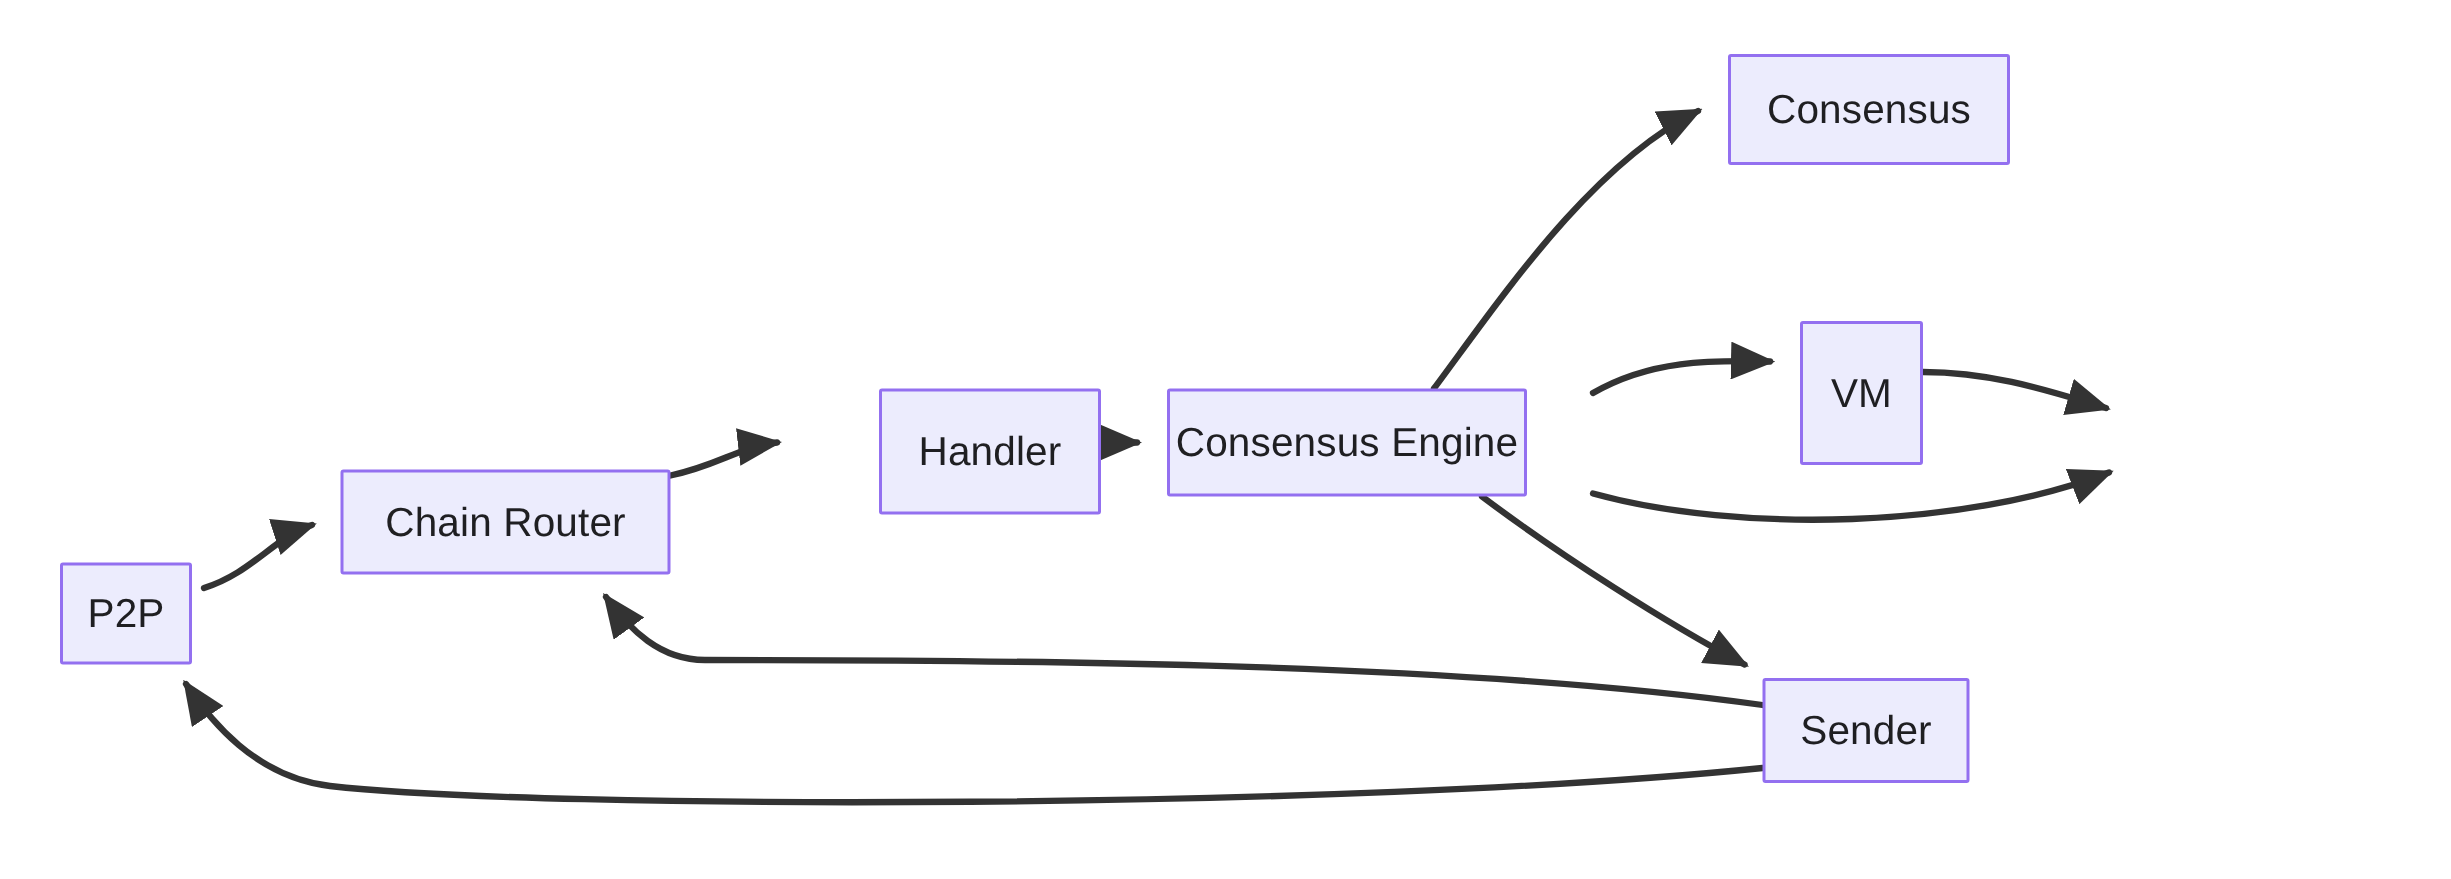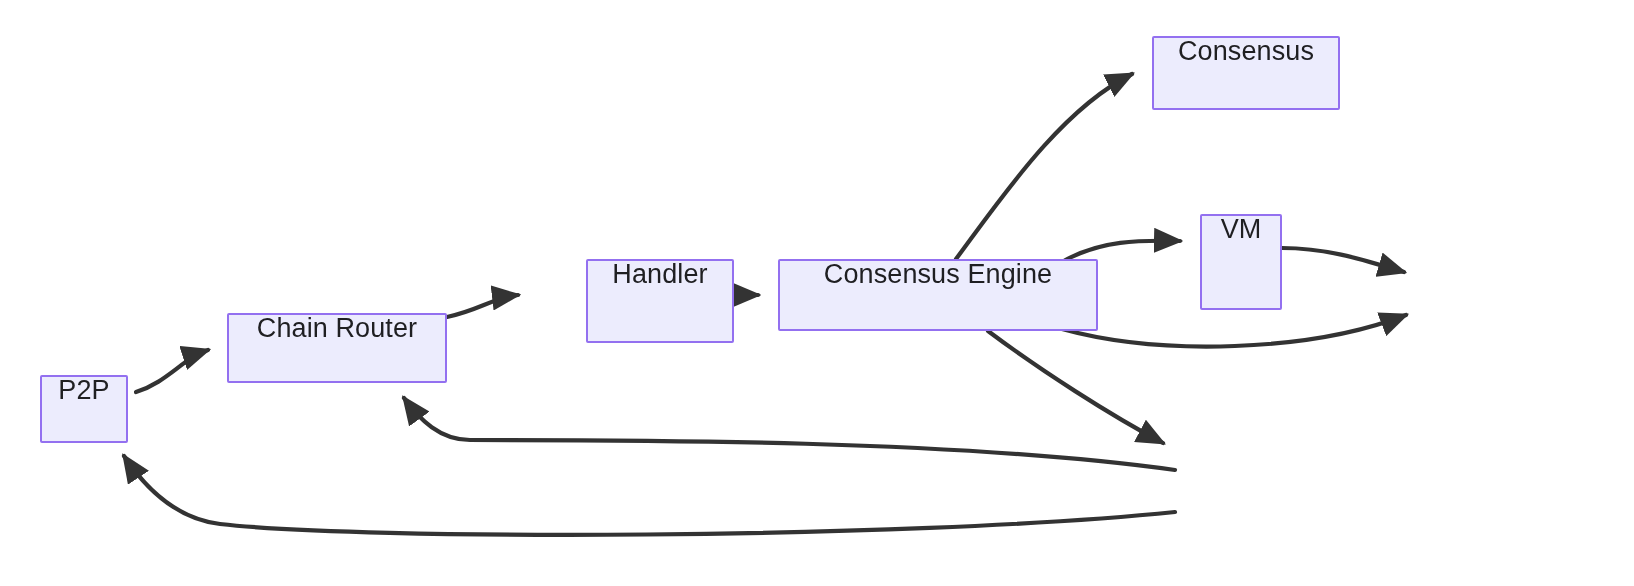--- a/index.html
+++ b/index.html
@@ -31,20 +31,21 @@
     stroke-linecap: round;
     stroke-linejoin: round;
   }
   .node {
     position: absolute;
     box-sizing: border-box;
     background: #ececfd;
     border: 2px solid #9370f0;
     border-radius: 2px;
     display: flex;
+    align-items: center;
     justify-content: center;
     color: #1f1f22;
     font-size: 27px;
     line-height: 1;
     letter-spacing: 0.1px;
     white-space: nowrap;
   }
   .node-label {
     pointer-events: none;
   }
@@ -87,27 +88,30 @@
   </div>
 
   <div class="node" style="left:227px; top:313px; width:220px; height:70px;">
     <span class="node-label">Chain Router</span>
   </div>
 
   <div class="node" style="left:538px; top:259px; width:148px; height:84px;margin-left:48px;">
     <span class="node-label">Handler</span>
   </div>
 
-  <div class="node" style="left:778px; top:259px; width:320px; height:72px;">
+  <div class="node" style="left:778px; top:259px; width:240px; height:72px;">
     <span class="node-label">Consensus Engine</span>
   </div>
 
   <div class="node" style="left:1152px; top:36px; width:188px; height:74px;">
     <span class="node-label">Consensus</span>
   </div>
 
   <div class="node" style="left:1200px; top:214px; width:82px; height:96px;">
     <span class="node-label">VM</span>
   </div>
 
 
+  <div class="node" style="left:1175px; top:452px; width:138px; height:70px;">
+    <span class="node-label">Sender</span>
+  </div>
 
 </div>
 
 </body></html>

